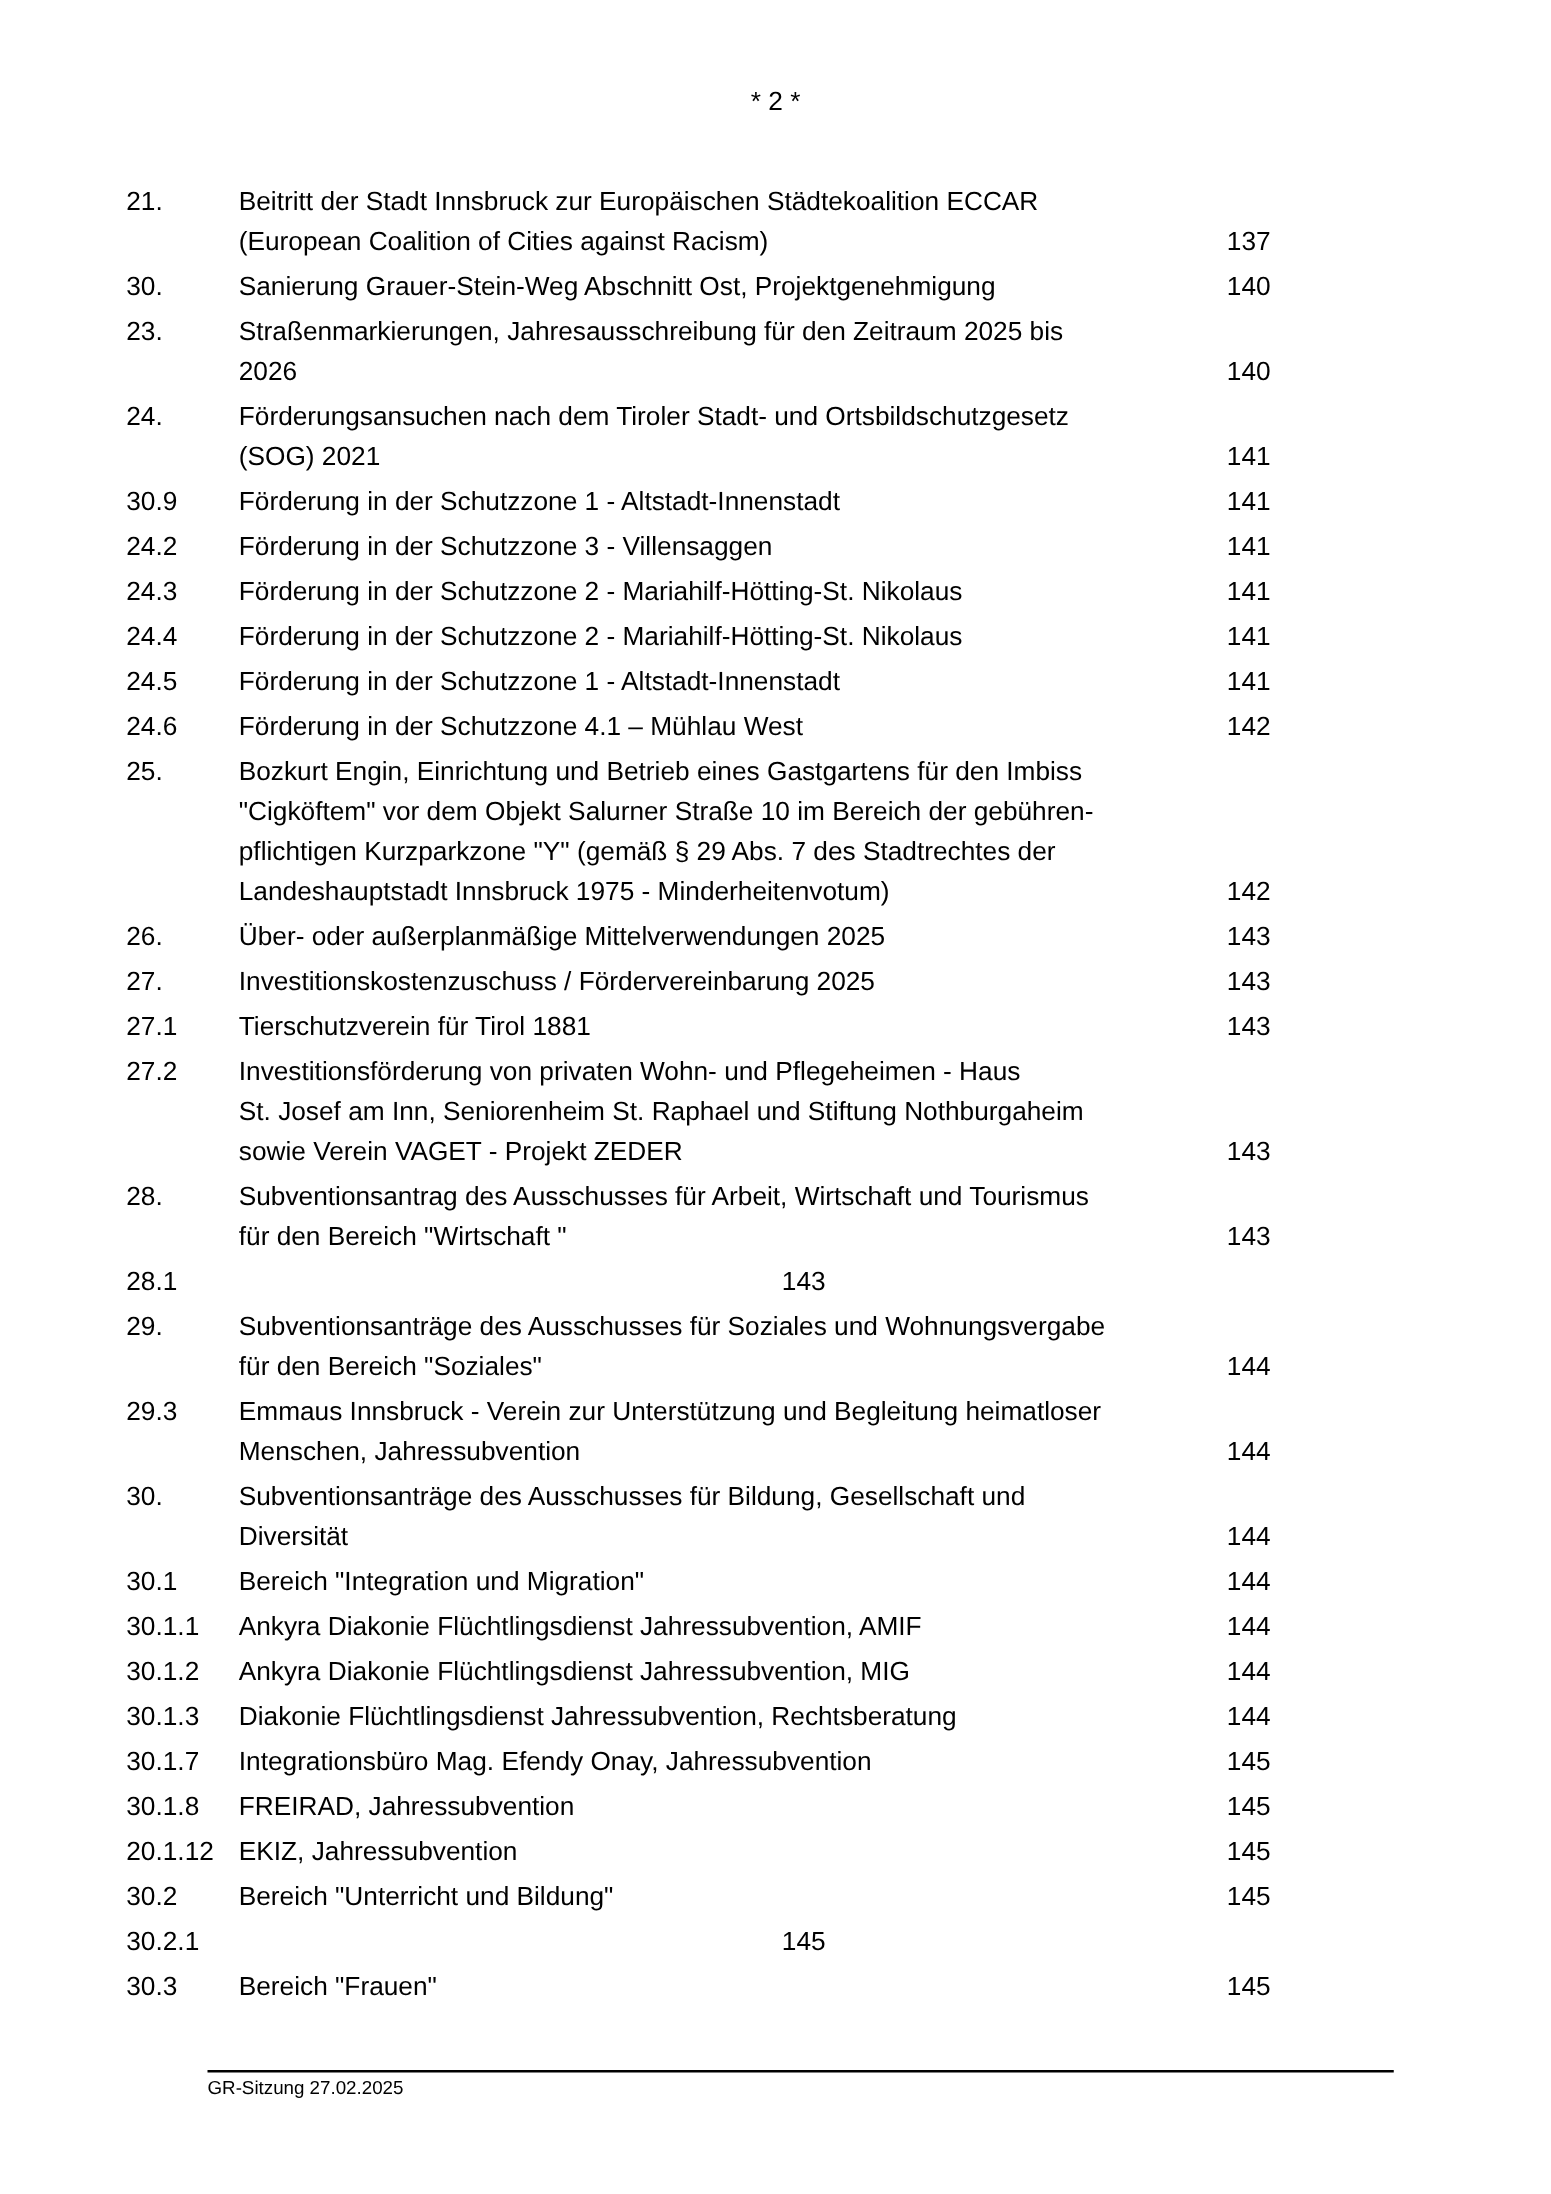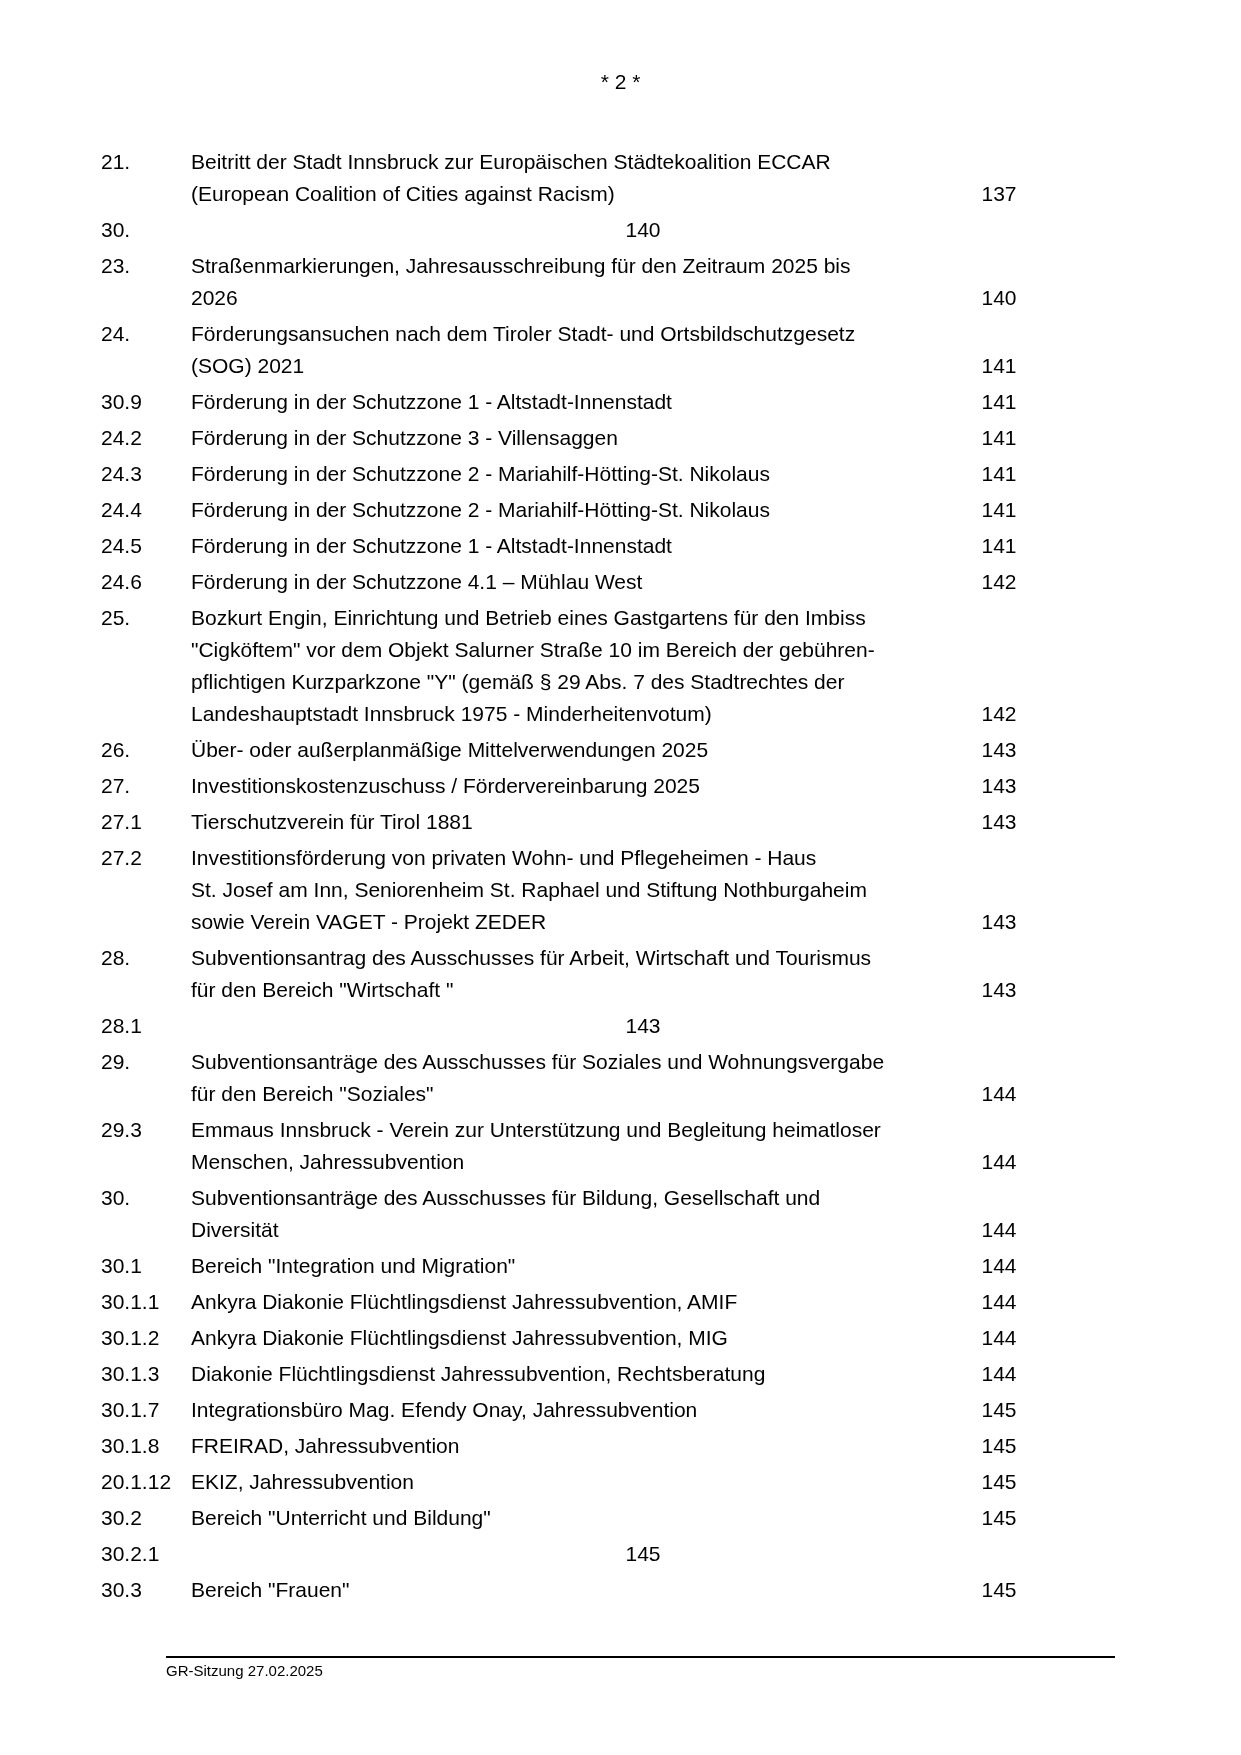--- a/index.html
+++ b/index.html
@@ -79,20 +79,21 @@
   <div class="toc" id="toc-list">
   <div class="toc-row">
     <div class="toc-num">21.</div>
     <div class="toc-txt">Beitritt der Stadt Innsbruck zur Europäischen Städtekoalition ECCAR
 (European Coalition of Cities against Racism)</div>
     <div class="toc-pg">137</div>
   </div>
 
   <div class="toc-row">
     <div class="toc-num">30.</div>
+    <div class="toc-txt">Sanierung Grauer-Stein-Weg Abschnitt Ost, Projektgenehmigung</div>
     <div class="toc-pg">140</div>
   </div>
 
   <div class="toc-row">
     <div class="toc-num">23.</div>
     <div class="toc-txt">Straßenmarkierungen, Jahresausschreibung für den Zeitraum 2025 bis
 2026</div>
     <div class="toc-pg">140</div>
   </div>
 

